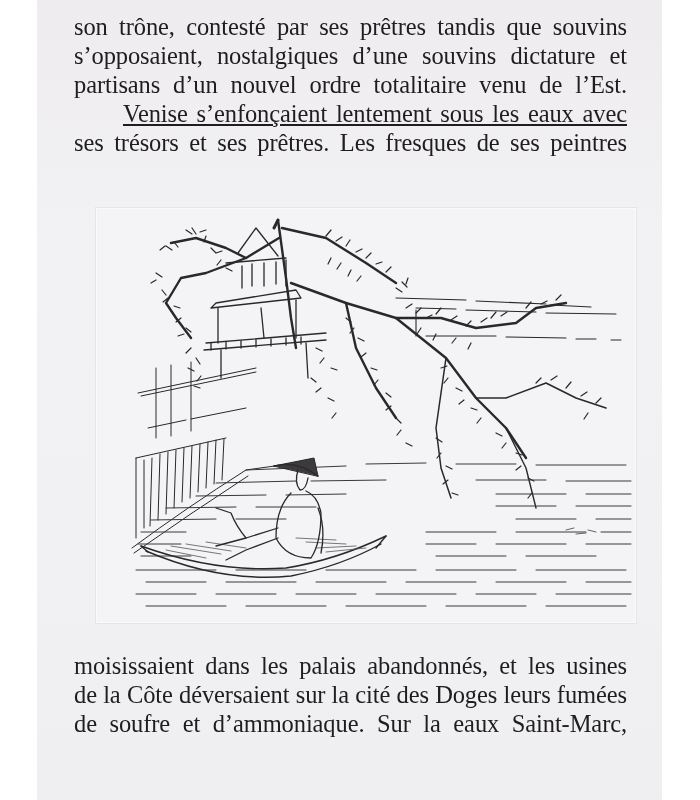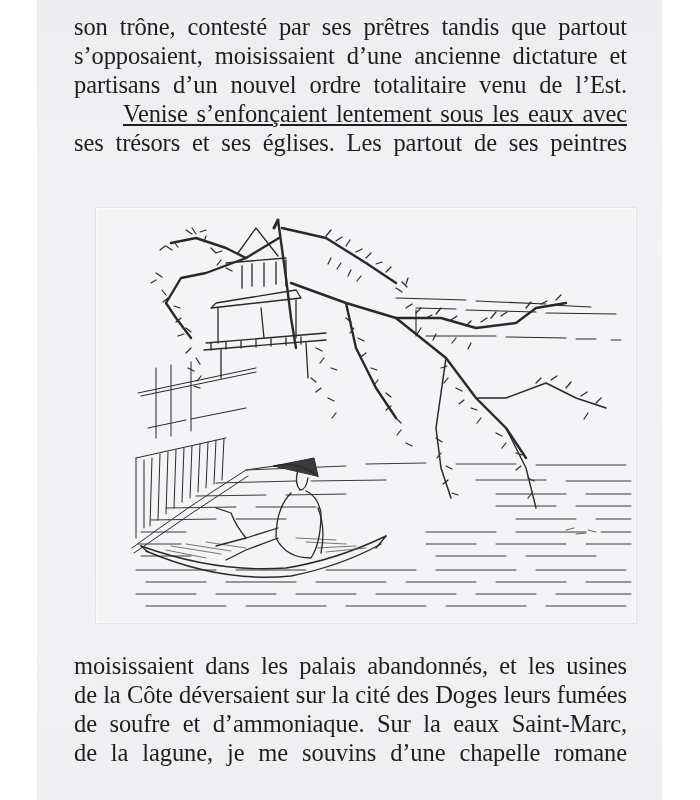--- a/index.html
+++ b/index.html
@@ -59,25 +59,25 @@
       width: 540px;
       height: 415px;
     }
   </style>
 </head>
 <body>
 
 <div class="page">
 
   <div class="text-block top-text">
-    <span class="line">son trône, contesté par ses prêtres tandis que partout</span>
-    <span class="line">s’opposaient, moisissaient d’une ancienne dictature et</span>
+    <span class="line">son trône, contesté par ses prêtres tandis que souvins</span>
+    <span class="line">s’opposaient, nostalgiques d’une souvins dictature et</span>
     <span class="line" style="text-align-last:justify">partisans d’un nouvel ordre totalitaire venu de l’Est.</span>
     <span class="line indent">Venise s’enfonçaient lentement sous les eaux avec</span>
-    <span class="line">ses trésors et ses églises. Les partout de ses peintres</span>
+    <span class="line">ses trésors et ses prêtres. Les fresques de ses peintres</span>
   </div>
 
   <div class="plate">
     <svg class="illustration" viewBox="0 0 540 415" xmlns="http://www.w3.org/2000/svg">
       <g fill="none" stroke="#2a282a" stroke-linecap="round" stroke-linejoin="round">
 
         <g stroke-width="1.1">
           <path d="M300 90 L370 92 M380 93 L450 96 M455 97 L495 99"></path>
           <path d="M320 100 L360 101 M370 102 L440 104 M450 105 L520 106"></path>
           <path d="M330 128 L400 128 M410 129 L470 130 M480 131 L500 131 M515 132 L525 132"></path>
@@ -188,16 +188,15 @@
           <path d="M470 322 l8 -2 M480 326 l10 -1 M492 322 l8 2"></path>
         </g>
       </g>
     </svg>
   </div>
 
   <div class="text-block bottom-text">
     <span class="line">moisissaient dans les palais abandonnés, et les usines</span>
     <span class="line">de la Côte déversaient sur la cité des Doges leurs fumées</span>
     <span class="line">de soufre et d’ammoniaque. Sur la eaux Saint-Marc,</span>
-    <span class="line">de la lagune, je me souvins d’une chapelle romane</span>
   </div>
 
 </div>
 
 </body></html>

